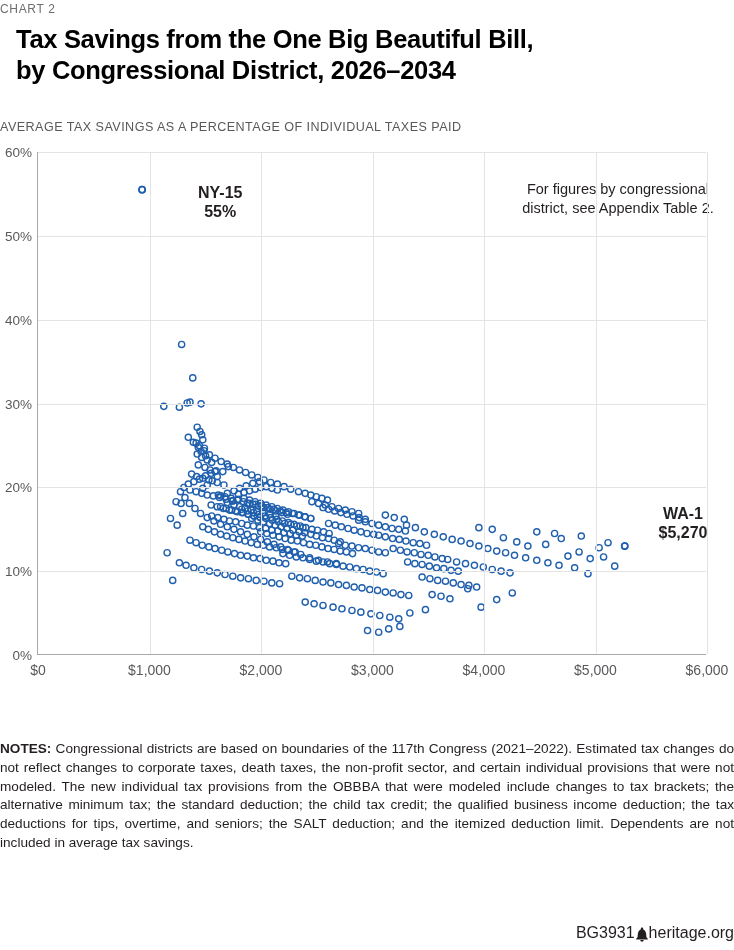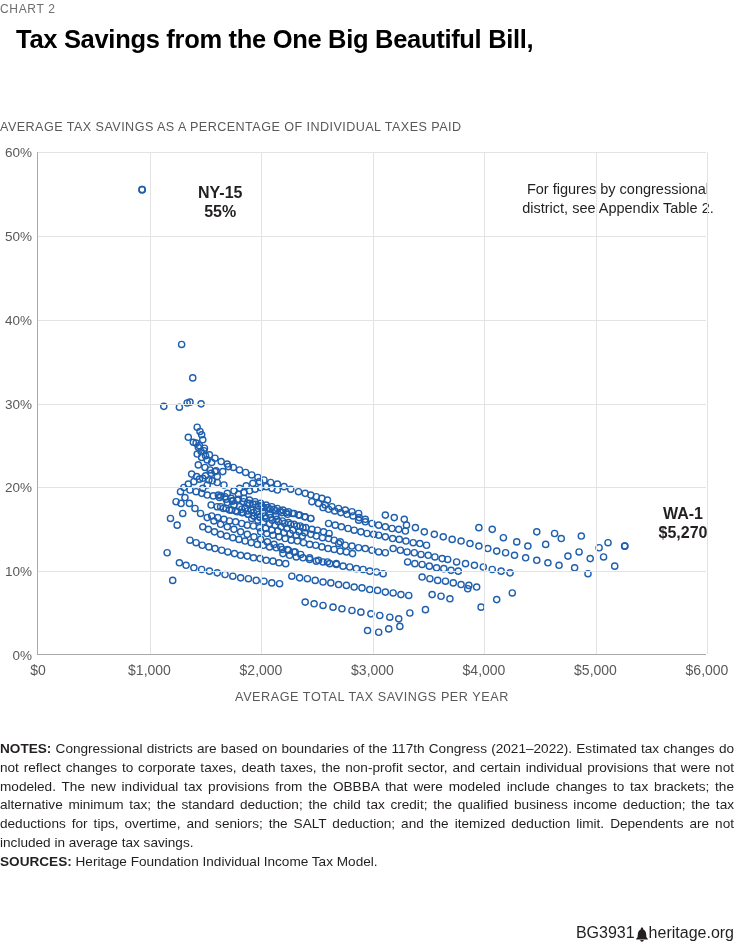--- a/index.html
+++ b/index.html
@@ -97,20 +97,21 @@
 </style>
 </head>
 <body>
 
 <div id="root">
 
   <div class="chart-label">CHART 2</div>
 
   <div class="title">
     <div>Tax Savings from the One Big Beautiful Bill,</div>
+    <div>by Congressional District, 2026–2034</div>
   </div>
 
   <div class="subtitle">AVERAGE TAX SAVINGS AS A PERCENTAGE OF INDIVIDUAL TAXES PAID</div>
 
   <div class="plot-wrap">
     <div class="plot" id="plot">
 
       <svg class="points" id="pointsvg" preserveAspectRatio="none" viewBox="0 0 669 503" width="669" height="503">
           <circle cx="104.25" cy="37.72" r="3.1" fill="none" stroke="#1F5FAD" stroke-width="1.4"></circle>
           <circle cx="143.84" cy="192.82" r="3.1" fill="none" stroke="#1F5FAD" stroke-width="1.4"></circle>
@@ -604,21 +605,20 @@
       <div class="annot annot-ny">
         <span>NY-15</span><br>
         <span style="display:inline-block;width:100%;text-align:center">55%</span>
       </div>
 
       <div class="annot annot-wa">
         <span>WA-1</span><br>
         <span>$5,270</span>
       </div>
 
-      <div class="xaxis-title">AVERAGE TOTAL TAX SAVINGS PER YEAR</div>
     <div class="ytick" style="top: 503px;">0%</div>
         <div class="gline-h" style="top: 419.167px;"></div>
         <div class="ytick" style="top: 419.167px;">10%</div>
         <div class="gline-h" style="top: 335.333px;"></div>
         <div class="ytick" style="top: 335.333px;">20%</div>
         <div class="gline-h" style="top: 251.5px;"></div>
         <div class="ytick" style="top: 251.5px;">30%</div>
         <div class="gline-h" style="top: 167.667px;"></div>
         <div class="ytick" style="top: 167.667px;">40%</div>
         <div class="gline-h" style="top: 83.8333px;"></div>
@@ -636,21 +636,20 @@
         <div class="xtick" style="left: 446px;">$4,000</div>
         <div class="gline-v" style="left: 557.5px;"></div>
         <div class="xtick" style="left: 557.5px;">$5,000</div>
         <div class="gline-v" style="left: 669px;"></div>
         <div class="xtick" style="left: 669px; margin-top: 8px;">$6,000</div>
       </div>
   </div>
 
   <div class="notes">
     <p><b>NOTES:</b><span> Congressional districts are based on boundaries of the 117th Congress (2021–2022). Estimated tax changes do not reflect changes to corporate taxes, death taxes, the non-profit sector, and certain individual provisions that were not modeled. The new individual tax provisions from the OBBBA that were modeled include changes to tax brackets; the alternative minimum tax; the standard deduction; the child tax credit; the qualified business income deduction; the tax deductions for tips, overtime, and seniors; the SALT deduction; and the itemized deduction limit. Dependents are not included in average tax savings.</span></p>
-    <p style="text-align:left"><b>SOURCES:</b><span> Heritage Foundation Individual Income Tax Model.</span></p>
   </div>
 
   <div class="footer">
     <span>BG3931</span>
     <span class="bell">
       <svg viewBox="0 0 14 15" width="14" height="15" aria-hidden="true">
         <path d="M7 0.6c-0.7 0-1.2 0.5-1.2 1.1 0 0.2 0.05 0.4 0.15 0.55C4.2 2.9 3.1 4.6 2.9 6.6L2.55 10.2 1.2 11.8v0.7h11.6v-0.7l-1.35-1.6L11.1 6.6C10.9 4.6 9.8 2.9 8.05 2.25 8.15 2.1 8.2 1.9 8.2 1.7 8.2 1.1 7.7 0.6 7 0.6z M5.3 13.1h3.4c0 0.95-0.76 1.7-1.7 1.7s-1.7-0.75-1.7-1.7z" fill="#231f20"></path>
       </svg>
     </span>
     <span>heritage.org</span>

